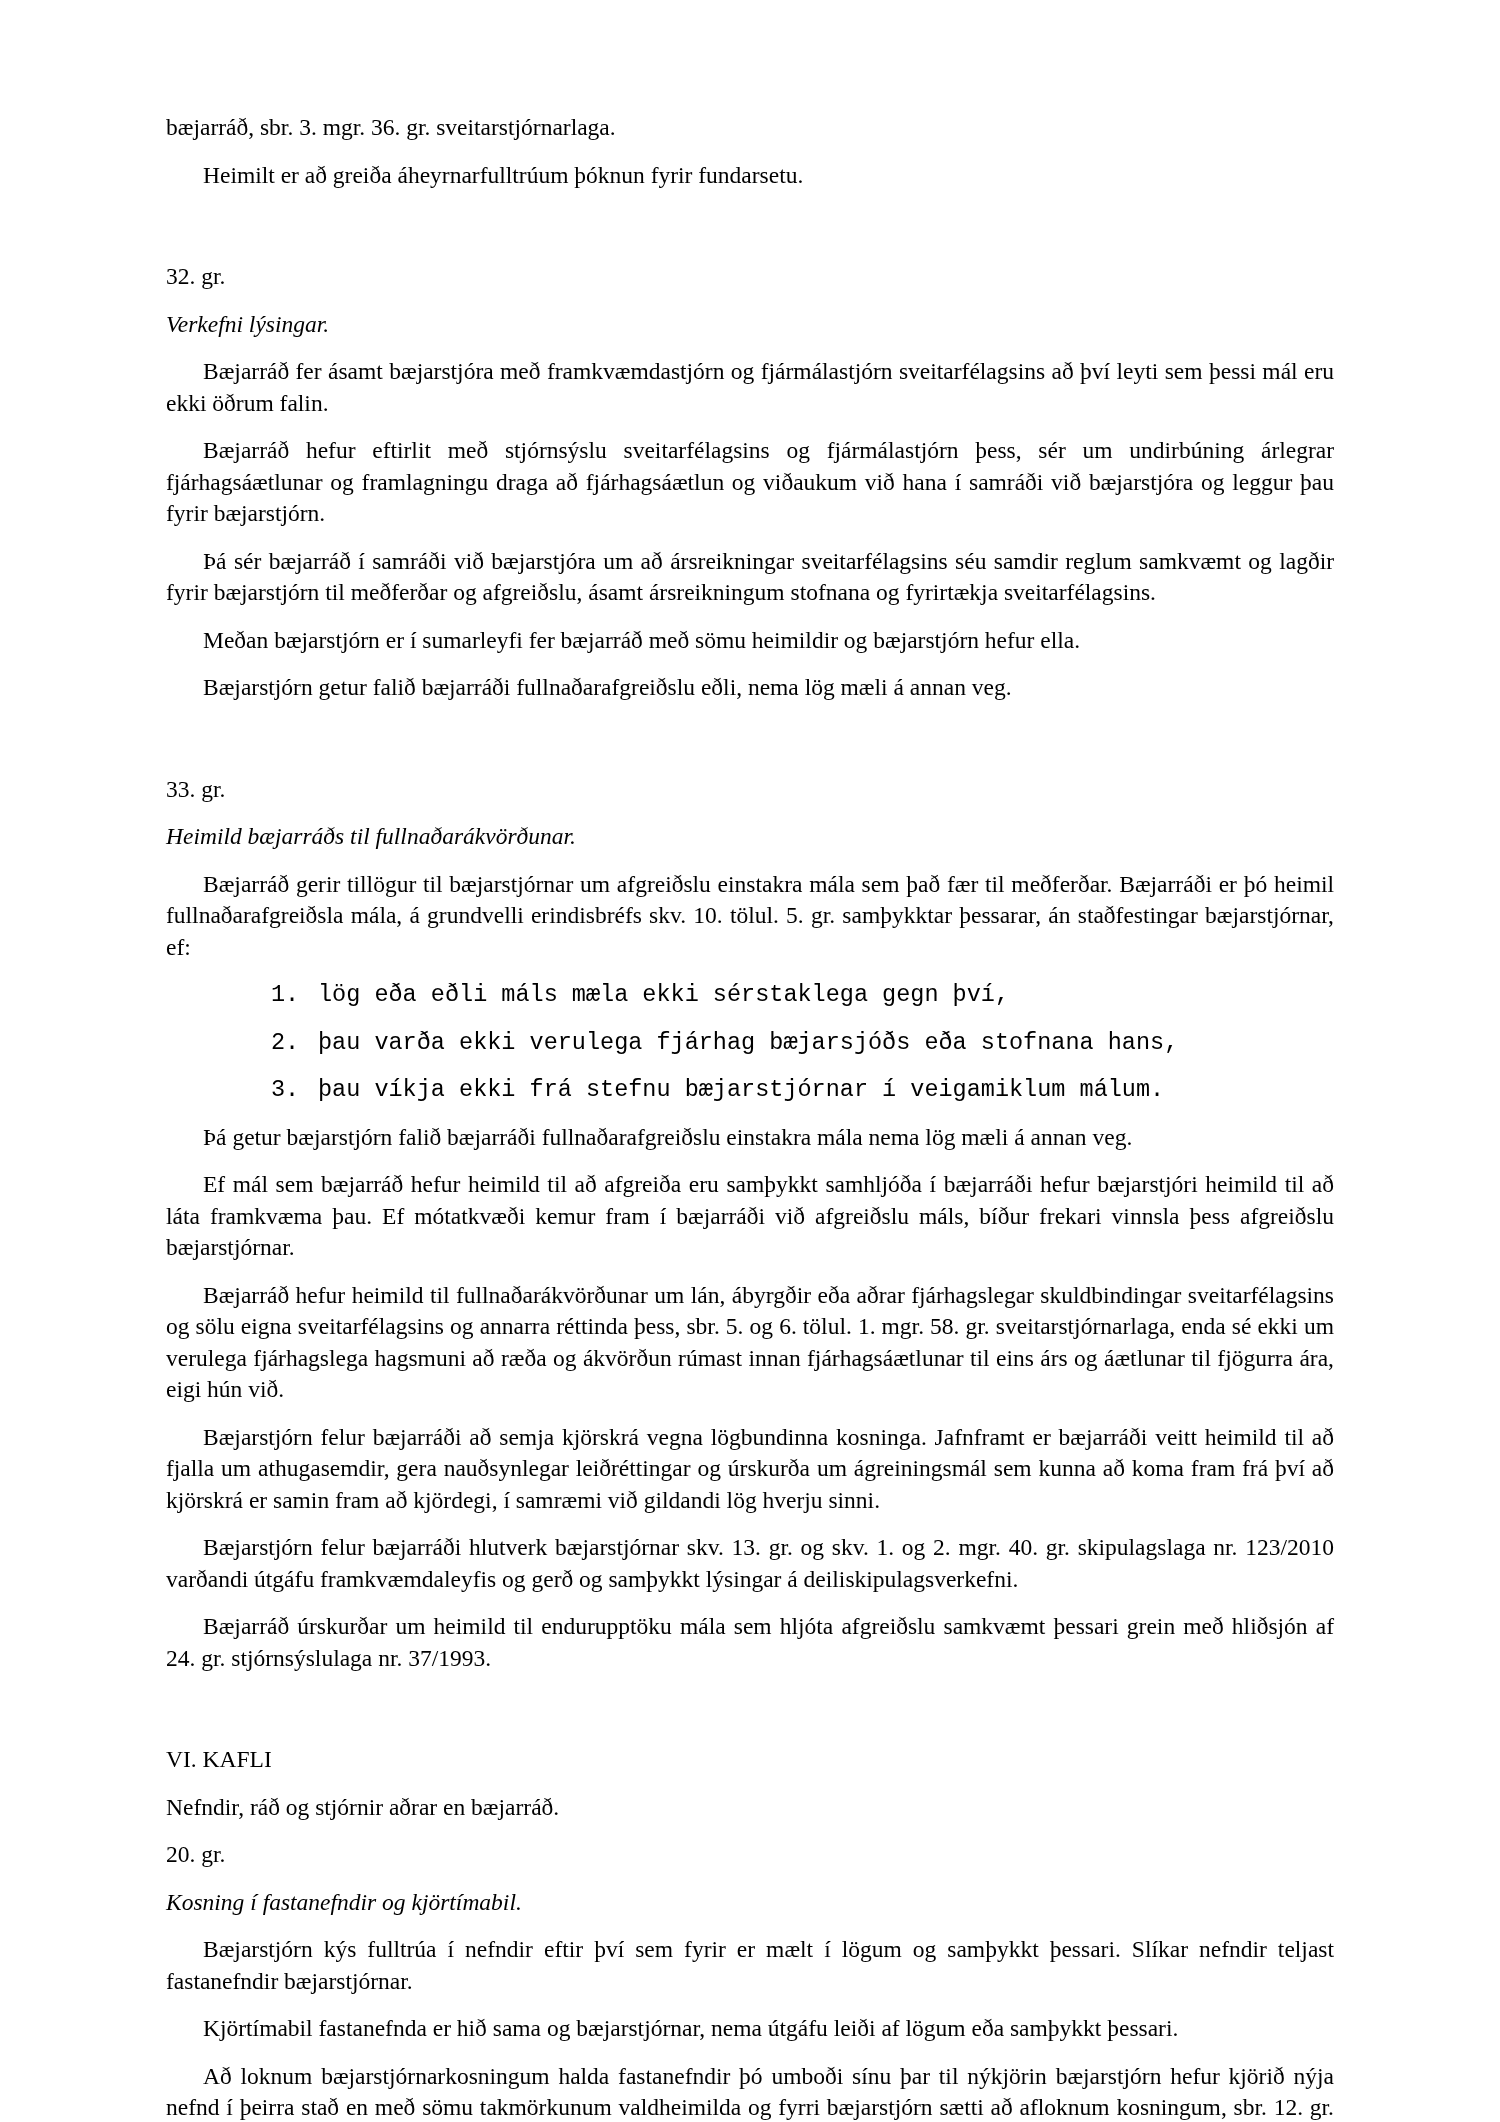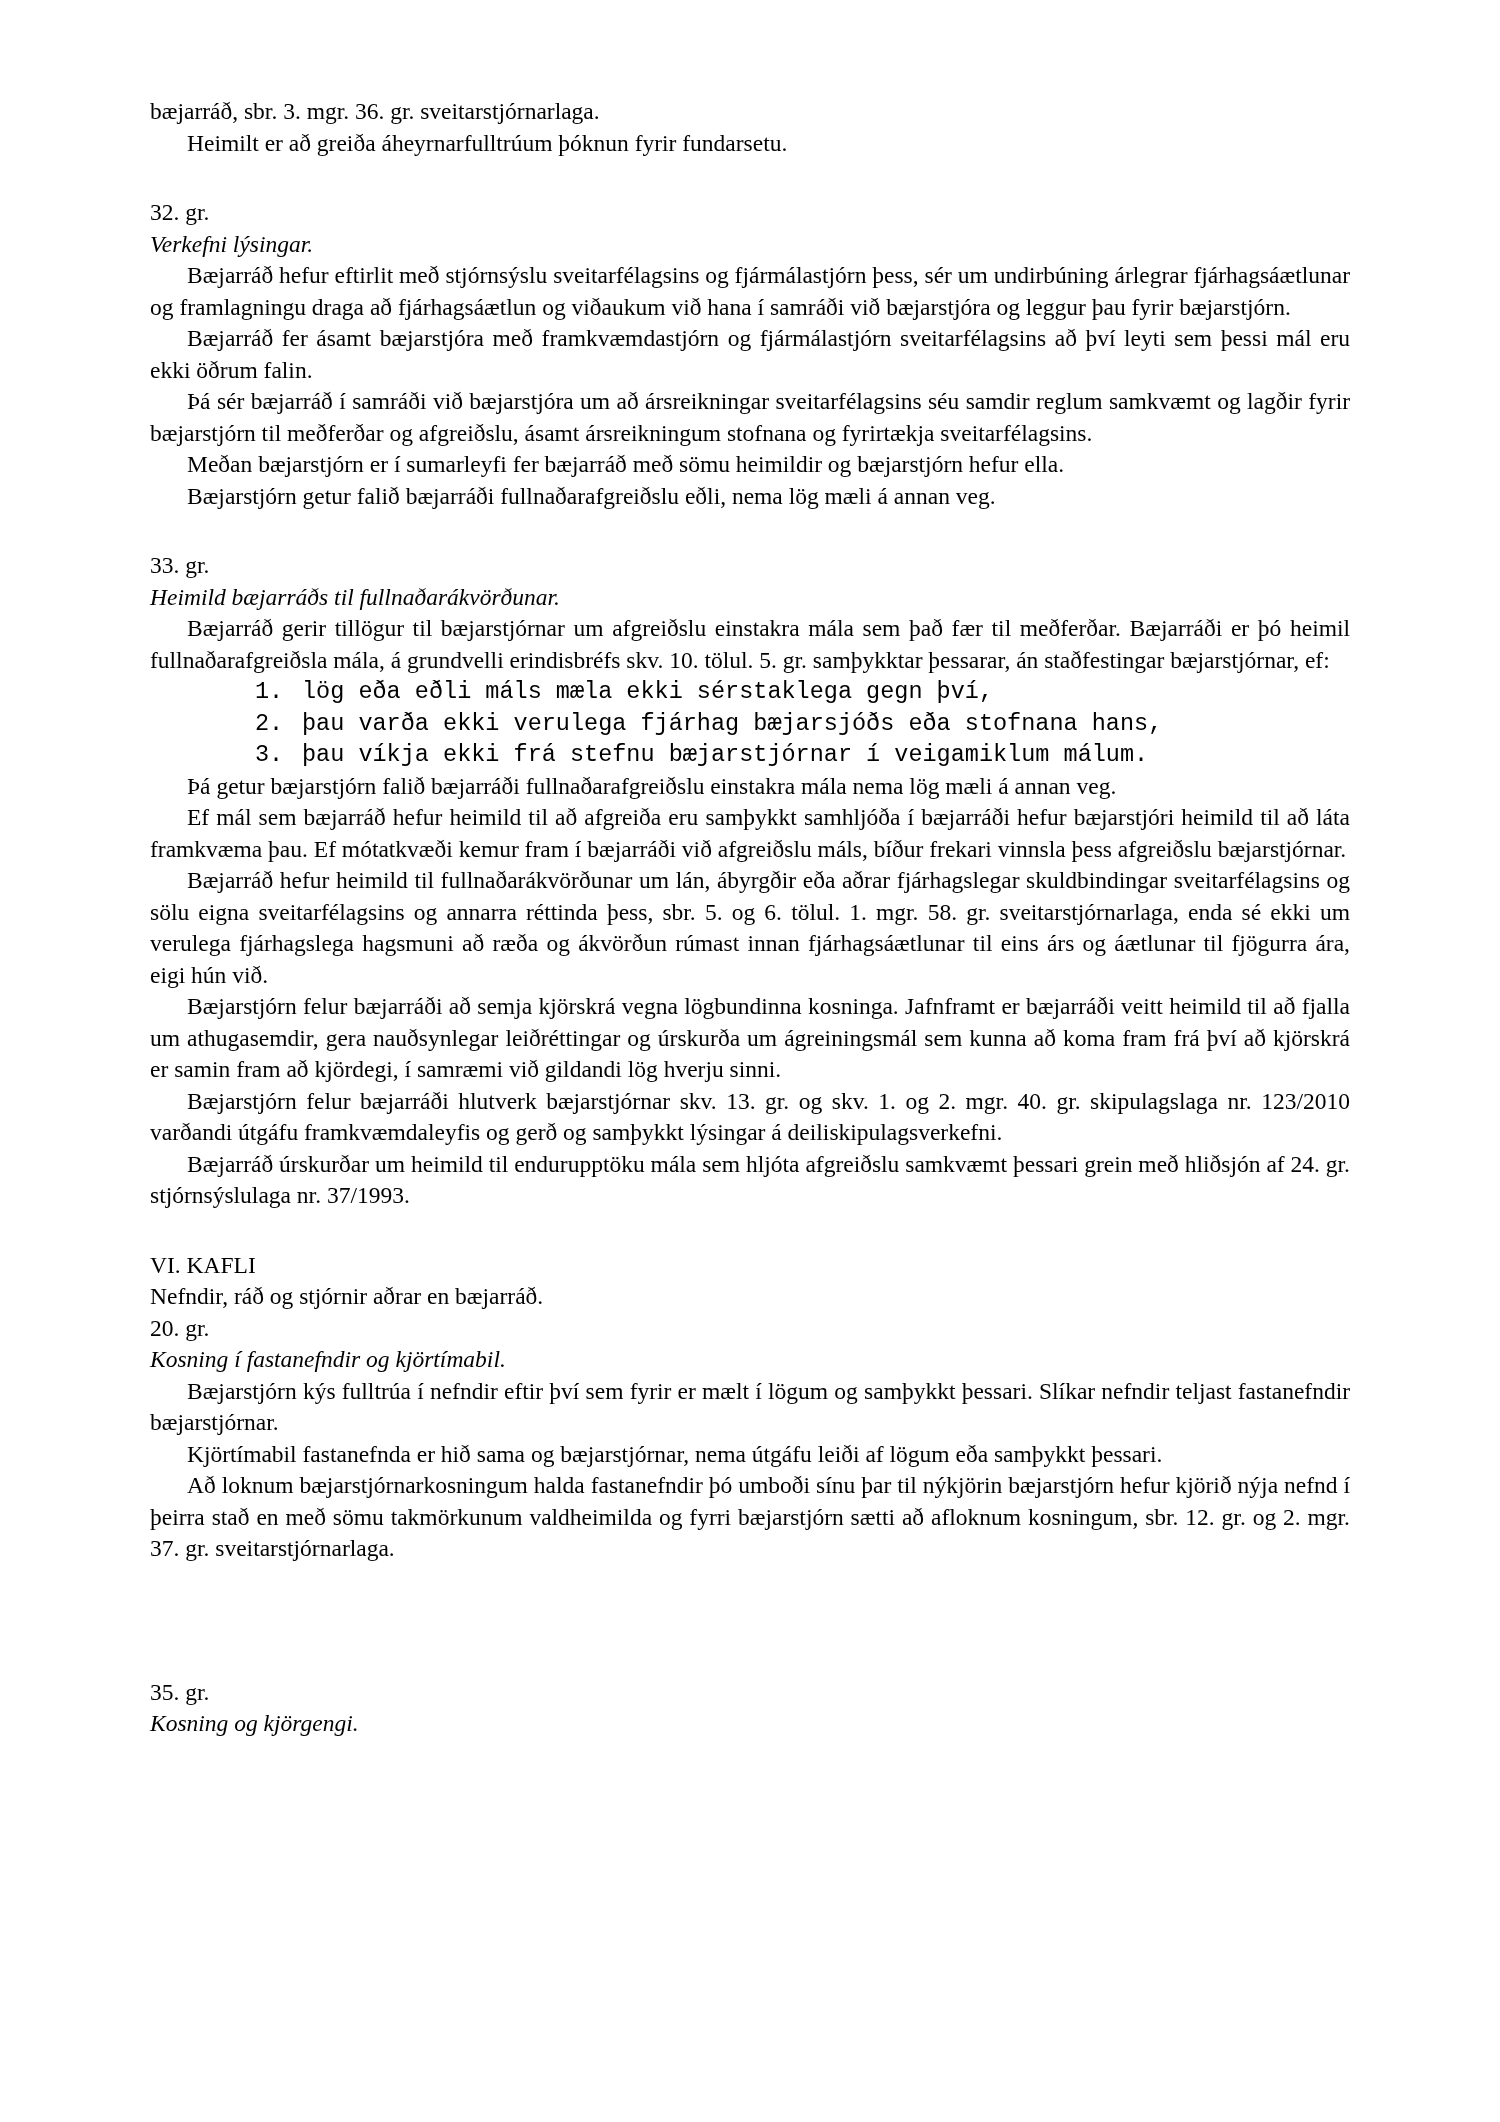--- a/index.html
+++ b/index.html
@@ -15,21 +15,21 @@
     background: #ffffff;
     box-sizing: border-box;
     padding: 96px 150px 0 150px;
     overflow: hidden;
     color: #000000;
     font-family: "Liberation Serif", "DejaVu Serif", serif;
     font-size: 23.5px;
     line-height: 31.5px;
   }
   .content p {
-    margin: 0;
+    margin: 16px;
     text-align: justify;
     hyphens: none;
   }
   .para.indent {
     text-indent: 37px;
   }
   .heading {
     text-align: center;
   }
   .heading.italic {
@@ -54,22 +54,22 @@
 </head>
 <body>
 
 <div class="page">
   <div class="content">
       <p class="para">bæjarráð, sbr. 3. mgr. 36. gr. sveitarstjórnarlaga.</p>
       <p class="para indent">Heimilt er að greiða áheyrnarfulltrúum þóknun fyrir fundarsetu.</p>
       <div class="spacer" style="height: 38px;"></div>
       <p class="heading">32. gr.</p>
       <p class="heading italic">Verkefni lýsingar.</p>
+      <p class="para indent">Bæjarráð fer ásamt bæjarstjóra með framkvæmdastjórn og fjármálastjórn sveitarfélagsins að því leyti sem þessi mál eru ekki öðrum falin.</p>
       <p class="para indent">Bæjarráð hefur eftirlit með stjórnsýslu sveitarfélagsins og fjármálastjórn þess, sér um undirbúning árlegrar fjárhagsáætlunar og framlagningu draga að fjárhagsáætlun og viðaukum við hana í samráði við bæjarstjóra og leggur þau fyrir bæjarstjórn.</p>
-      <p class="para indent">Bæjarráð fer ásamt bæjarstjóra með framkvæmdastjórn og fjármálastjórn sveitarfélagsins að því leyti sem þessi mál eru ekki öðrum falin.</p>
       <p class="para indent">Þá sér bæjarráð í samráði við bæjarstjóra um að ársreikningar sveitarfélagsins séu samdir reglum samkvæmt og lagðir fyrir bæjarstjórn til meðferðar og afgreiðslu, ásamt ársreikningum stofnana og fyrirtækja sveitarfélagsins.</p>
       <p class="para indent">Meðan bæjarstjórn er í sumarleyfi fer bæjarráð með sömu heimildir og bæjarstjórn hefur ella.</p>
       <p class="para indent">Bæjarstjórn getur falið bæjarráði fullnaðarafgreiðslu eðli, nema lög mæli á annan veg.</p>
       <div class="spacer" style="height: 38px;"></div>
       <p class="heading">33. gr.</p>
       <p class="heading italic">Heimild bæjarráðs til fullnaðarákvörðunar.</p>
       <p class="para indent">Bæjarráð gerir tillögur til bæjarstjórnar um afgreiðslu einstakra mála sem það fær til meðferðar. Bæjarráði er þó heimil fullnaðarafgreiðsla mála, á grundvelli erindisbréfs skv. 10. tölul. 5. gr. samþykktar þessarar, án staðfestingar bæjarstjórnar, ef:</p>
       <p class="para list-item"><span class="num">1.</span><span class="li-text">lög eða eðli máls mæla ekki sérstaklega gegn því,</span></p>
       <p class="para list-item"><span class="num">2.</span><span class="li-text">þau varða ekki verulega fjárhag bæjarsjóðs eða stofnana hans,</span></p>
       <p class="para list-item"><span class="num">3.</span><span class="li-text">þau víkja ekki frá stefnu bæjarstjórnar í veigamiklum málum.</span></p>

